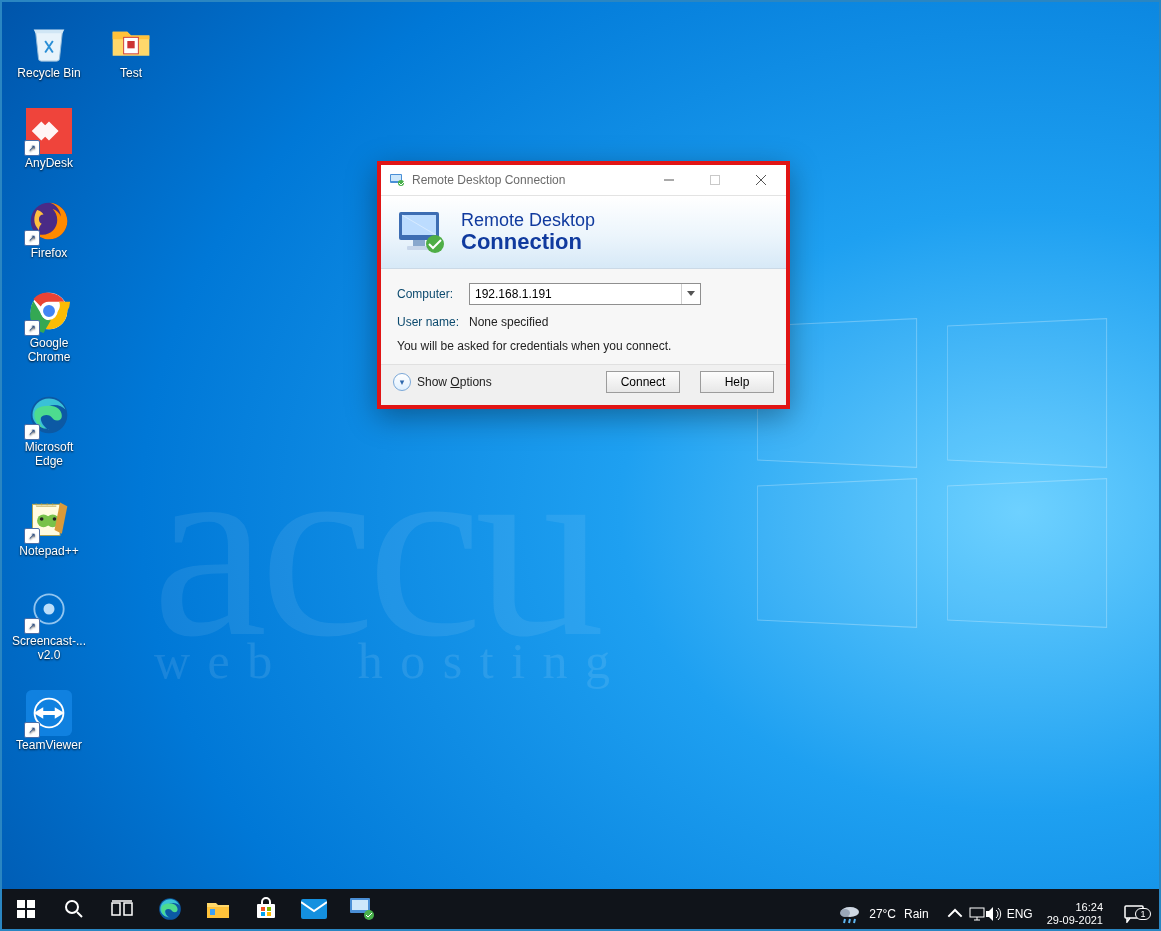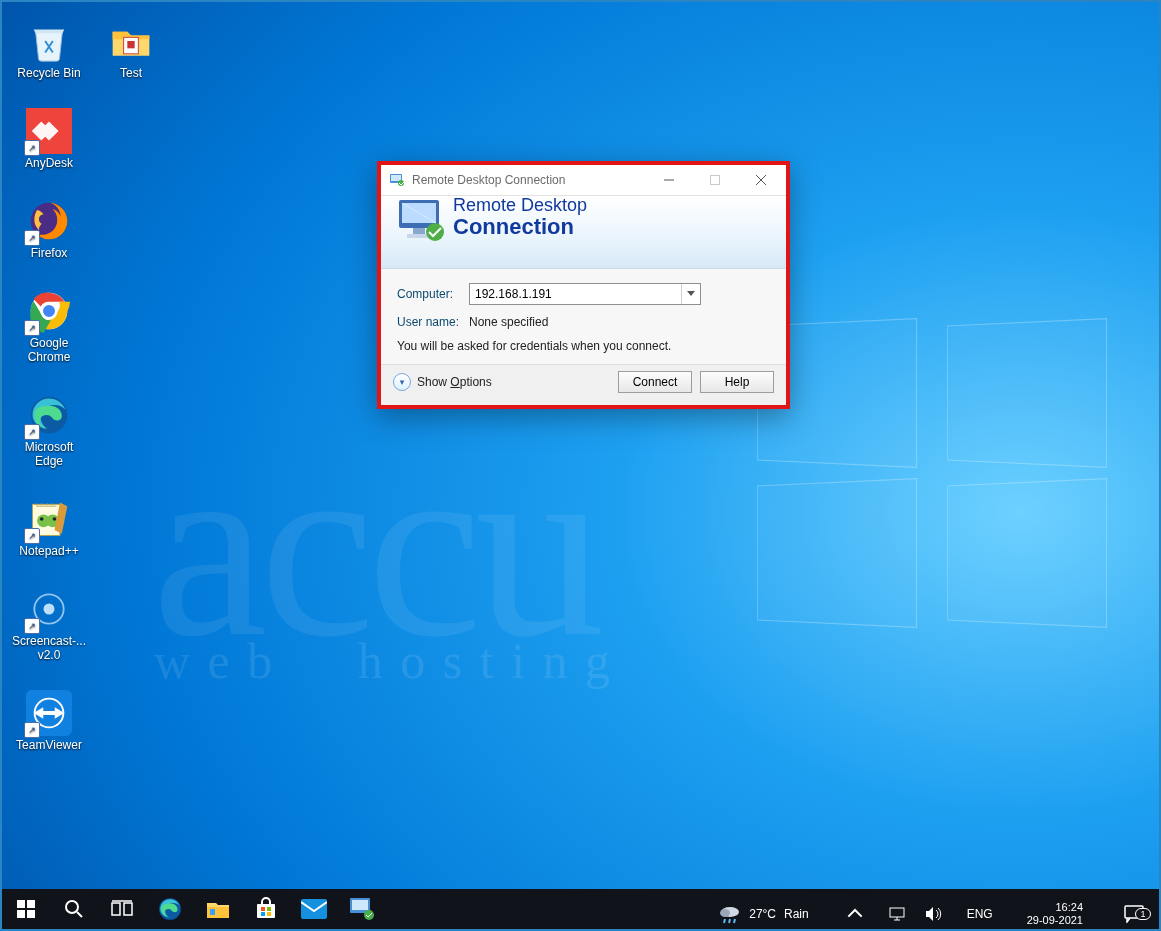--- a/index.html
+++ b/index.html
@@ -28,45 +28,45 @@
 
   
   #rdc{position:absolute;left:375px;top:159px;width:405px;background:#fff;border:4px solid #e11515;box-shadow:0 8px 28px rgba(0,0,0,.35);font-size:12px;color:#222}
   #rdc .titlebar{height:30px;background:#fff;display:flex;align-items:center;padding:0 2px 0 8px;border-bottom:1px solid #e3e3e3}
   #rdc .titlebar .ticon{width:16px;height:16px;margin-right:7px}
   #rdc .titlebar .ttext{flex:0 0 auto;color:#6b6b6b;font-size:12px}
   #rdc .titlebar .spacer{flex:1}
   #rdc .wbtn{width:46px;height:30px;display:flex;align-items:center;justify-content:center;color:#7a7a7a;cursor:pointer}
   #rdc .wbtn.max{opacity:.45}
 
-  #rdc .banner{height:72px;background:linear-gradient(#fff,#ecf5fc 55%,#d7e9f7);display:flex;align-items:flex-start;gap:4px;padding:0 14px;border-bottom:1px solid #cbd9e6}
+  #rdc .banner{height:72px;background:linear-gradient(#fff,#ecf5fc 55%,#d7e9f7);display:flex;align-items:center;gap:12px;padding:0 14px;border-bottom:1px solid #cbd9e6}
   #rdc .banner svg{flex:0 0 auto}
   #rdc .banner .bt1{color:#103a9e;font-size:18px;font-weight:400;line-height:1.05}
   #rdc .banner .bt2{color:#103a9e;font-size:22px;font-weight:700;line-height:1.05}
 
   #rdc .body{padding:14px 16px 10px 16px;background:#f7f7f7}
   #rdc .row{display:flex;align-items:center;margin-bottom:10px}
   #rdc .row .k{width:72px;color:#0c4a6e}
   #rdc .combo{flex:0 0 230px;display:flex;border:1px solid #8f8f8f;height:20px;background:#fff}
   #rdc .combo input{flex:1;border:0;outline:0;font:inherit;padding:0 5px;height:100%}
   #rdc .combo .dd{width:18px;border-left:1px solid #d0d0d0;display:flex;align-items:center;justify-content:center;cursor:pointer}
   #rdc .hint{margin:4px 0 1px 0;color:#222}
 
   #rdc .footer{display:flex;align-items:center;padding:6px 12px 12px 12px;background:#f0f0f0;border-top:1px solid #e0e0e0}
   #rdc .showopt{display:flex;align-items:center;gap:6px;cursor:pointer;color:#222}
   #rdc .showopt .chev{width:16px;height:16px;border:1px solid #7aa8d8;border-radius:50%;display:flex;align-items:center;justify-content:center;background:linear-gradient(#fff,#dff0ff);color:#2f69ad;font-size:9px}
   #rdc .showopt u{text-decoration:underline}
   #rdc .footer .spacer{flex:1}
-  #rdc .btn{min-width:74px;height:22px;border:1px solid #9c9c9c;background:linear-gradient(#fdfdfd,#e7e7e7);font:inherit;cursor:pointer;margin-left:8px}
+  #rdc .btn{min-width:74px;height:22px;border:1px solid #9c9c9c;background:linear-gradient(#fdfdfd,#e7e7e7);font:inherit;cursor:pointer;margin-left:20px}
 
   
   #taskbar{position:absolute;left:0;right:0;bottom:0;height:40px;background:#10141a;display:flex;align-items:stretch;color:#fff;font-size:12px}
   #taskbar .tbtn{width:48px;display:flex;align-items:center;justify-content:center;cursor:pointer}
   #taskbar .tbtn svg{display:block}
-  #taskbar .tray{margin-left:auto;display:flex;align-items:center;gap:20px;padding:10px 4px 0 10px}
+  #taskbar .tray{margin-left:auto;display:flex;align-items:center;gap:0;padding:10px 4px 0 10px}
   #taskbar .weather{display:flex;align-items:center;gap:8px;padding:0 12px;cursor:pointer}
   #taskbar .clock{text-align:right;line-height:1.2;padding:0 10px;font-size:11px;cursor:pointer}
   #taskbar .notif{width:42px;display:flex;align-items:center;justify-content:center;cursor:pointer;position:relative}
   #taskbar .tiny{cursor:pointer;display:flex;align-items:center}
 
   
   .i16{width:16px;height:16px}
 </style>
 </head>
 <body>

